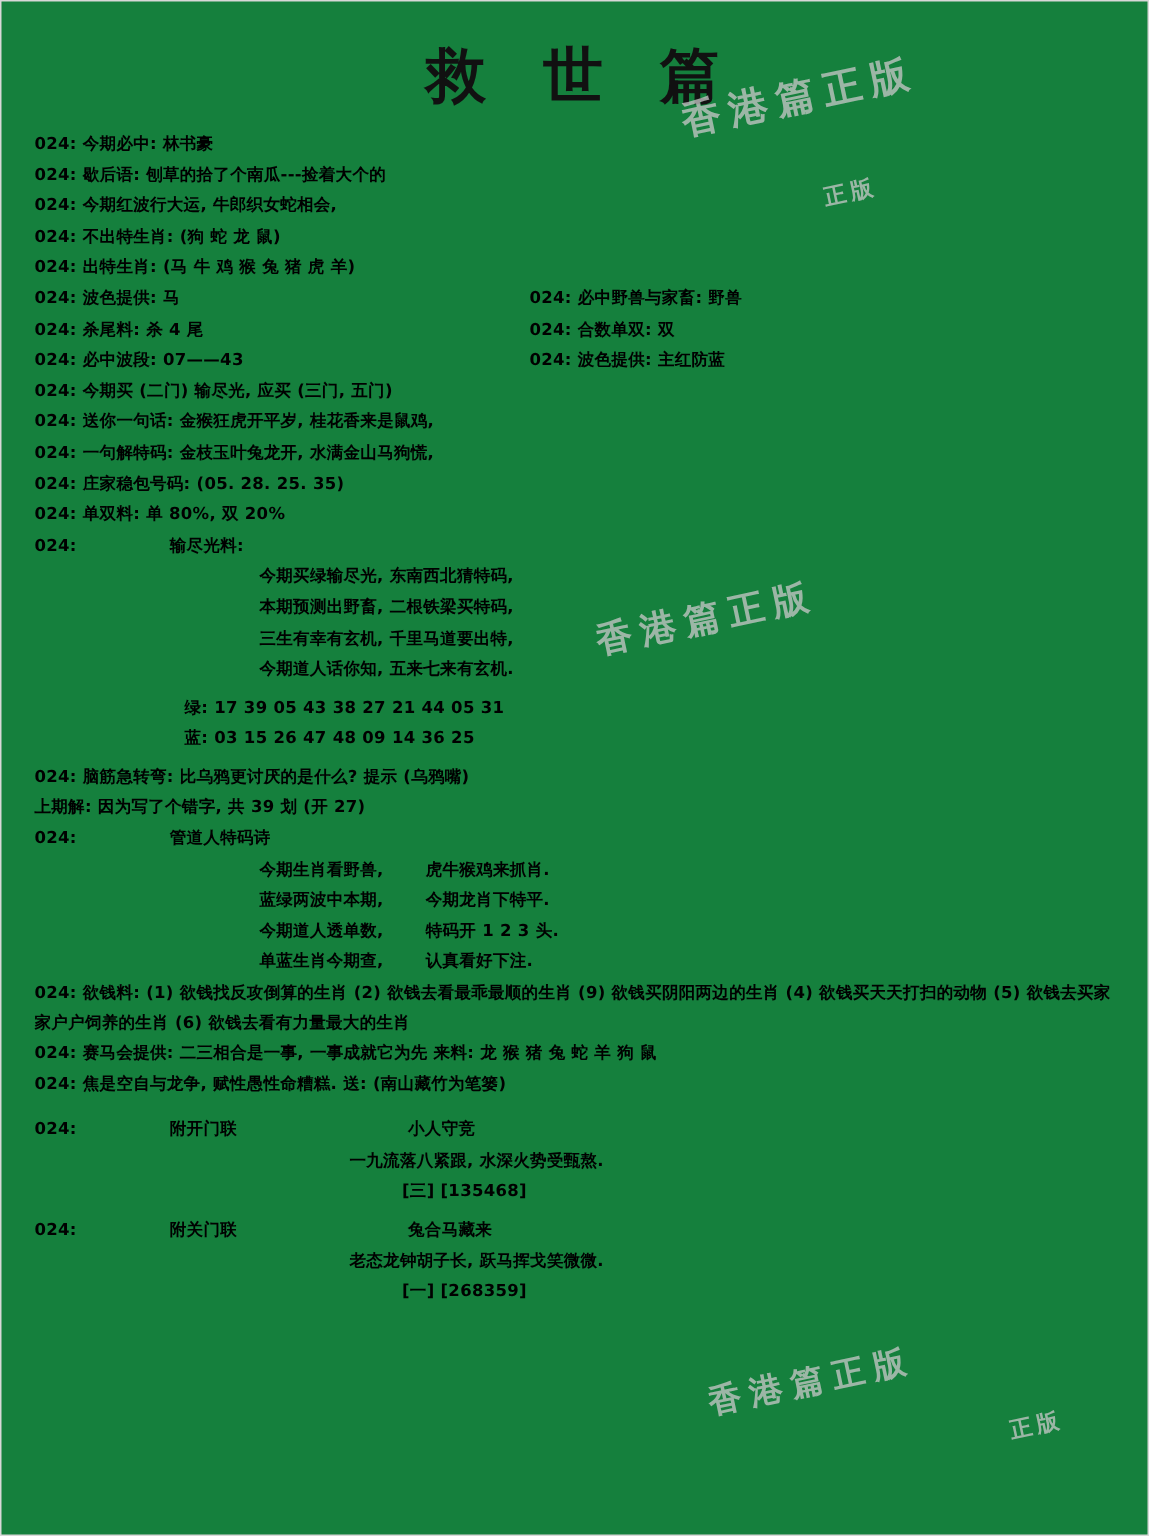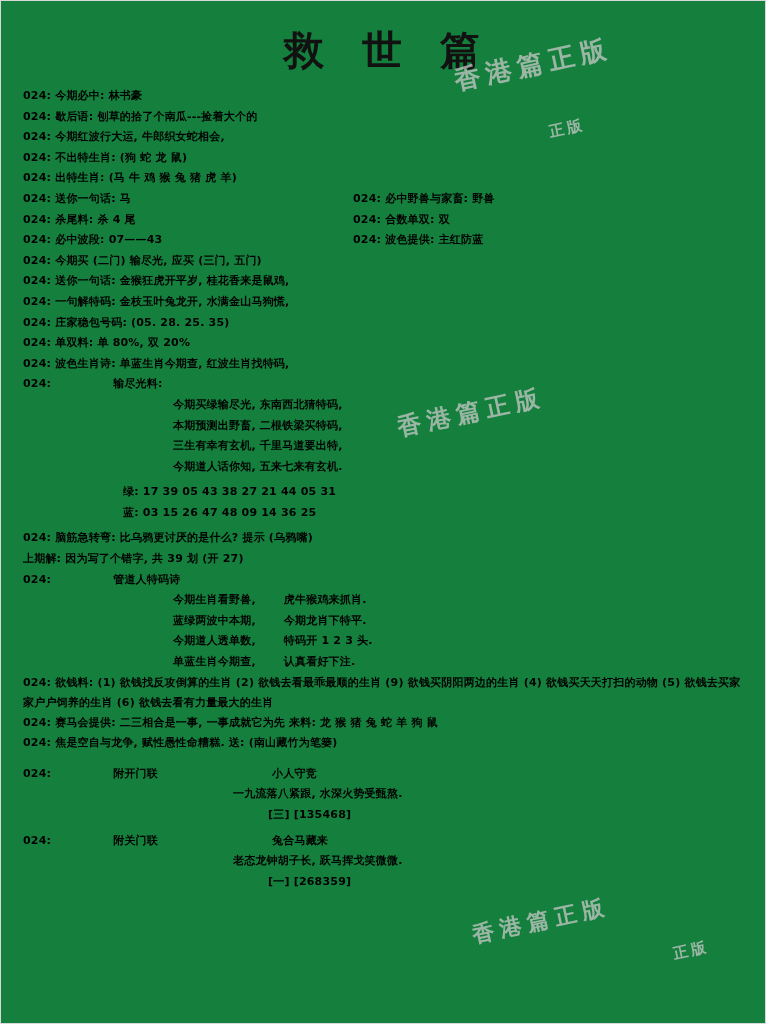--- a/index.html
+++ b/index.html
@@ -114,21 +114,21 @@
       <span class="lbl">024:</span>
       <span>不出特生肖: (狗 蛇 龙 鼠)</span>
     </div>
     <div class="line">
       <span class="lbl">024:</span>
       <span>出特生肖: (马 牛 鸡 猴 兔 猪 虎 羊)</span>
     </div>
 
     <div class="line">
       <span class="lbl">024:</span>
-      <span>送你一句话: 马</span>
+      <span>波色提供: 马</span>
       <span class="right-col">
         <span class="lbl">024:</span>
         <span>必中野兽与家畜: 野兽</span>
       </span>
     </div>
     <div class="line">
       <span class="lbl">024:</span>
       <span>杀尾料: 杀 4 尾</span>
       <span class="right-col">
         <span class="lbl">024:</span>
@@ -159,24 +159,20 @@
     <div class="line">
       <span class="lbl">024:</span>
       <span>庄家稳包号码: (05. 28. 25. 35)</span>
     </div>
     <div class="line">
       <span class="lbl">024:</span>
       <span>单双料: 单 80%, 双 20%</span>
     </div>
     <div class="line">
       <span class="lbl">024:</span>
-      <span>波色生肖诗: 单蓝生肖今期查, 红波生肖找特码,</span>
-    </div>
-    <div class="line">
-      <span class="lbl">024:</span>
       <span class="indent-3">输尽光料:</span>
     </div>
 
     <div class="line indent-2">今期买绿输尽光, 东南西北猜特码,</div>
     <div class="line indent-2">本期预测出野畜, 二根铁梁买特码,</div>
     <div class="line indent-2">三生有幸有玄机, 千里马道要出特,</div>
     <div class="line indent-2">今期道人话你知, 五来七来有玄机.</div>
 
     <div class="gap-sm"></div>
 

